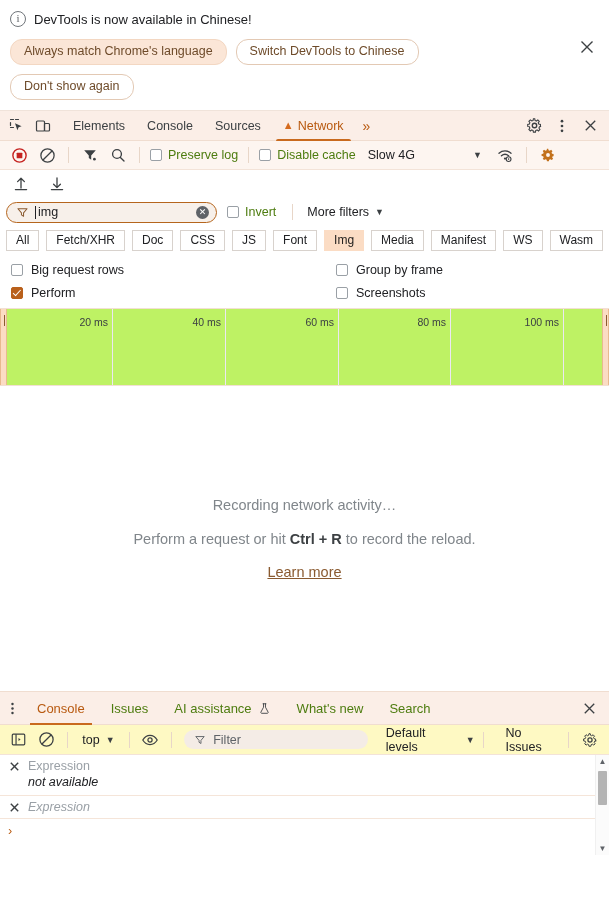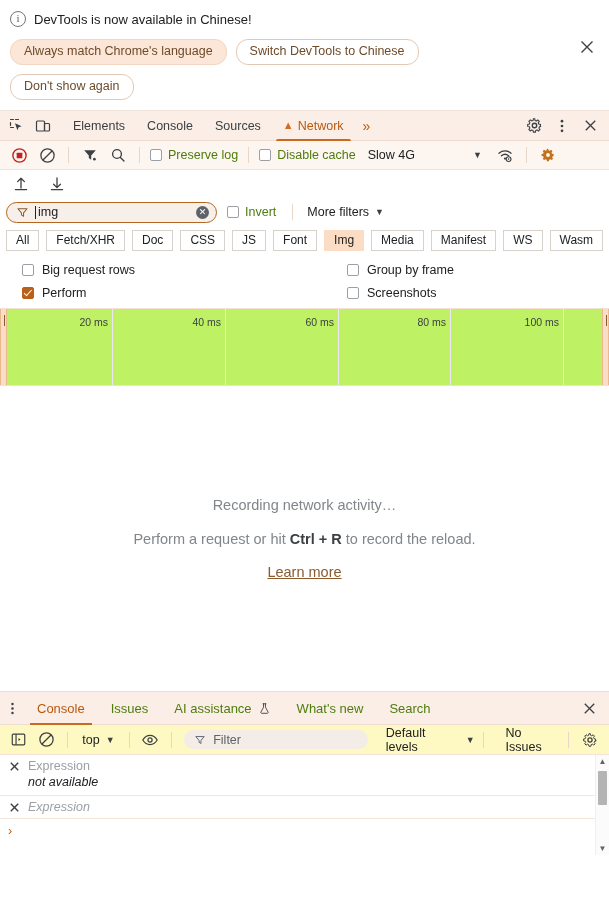--- a/index.html
+++ b/index.html
@@ -123,21 +123,21 @@
   .typerow { display:flex; align-items:center; gap:7px; padding: 3px 6px 5px 6px; background:#fff; }
   .tpill {
     font-size:12px; color:#202124;
     border:1px solid #d8d2cd; border-radius:0;
     padding: 2px 9px 3px 9px; line-height:14px;
     background:#fff; cursor:pointer; white-space:nowrap;
   }
   .tpill.sel { background:#fbdcc4; border-color:#fbdcc4; color:#25221f; }
 
   
-  .optrows { padding: 2px 0 4px 11px; background:#fff;text-align:center; }
+  .optrows { padding: 2px 0 4px 0; background:#fff;text-align:center; }
   .optrow { display:flex; align-items:center; height:23px; }
   .optcell { display:flex; align-items:center; gap:8px; font-size:12.5px; color:#202124; cursor:pointer;margin-left:20px; }
   .optcell.left { margin-left:11px; width: 305px; }
 
   
   .overview {
     position: relative; height: 78px; background:#bef264;
     border-top: 1px solid #f2e0d3;
     border-bottom: 1px solid #f2e0d3;
     overflow: hidden;

